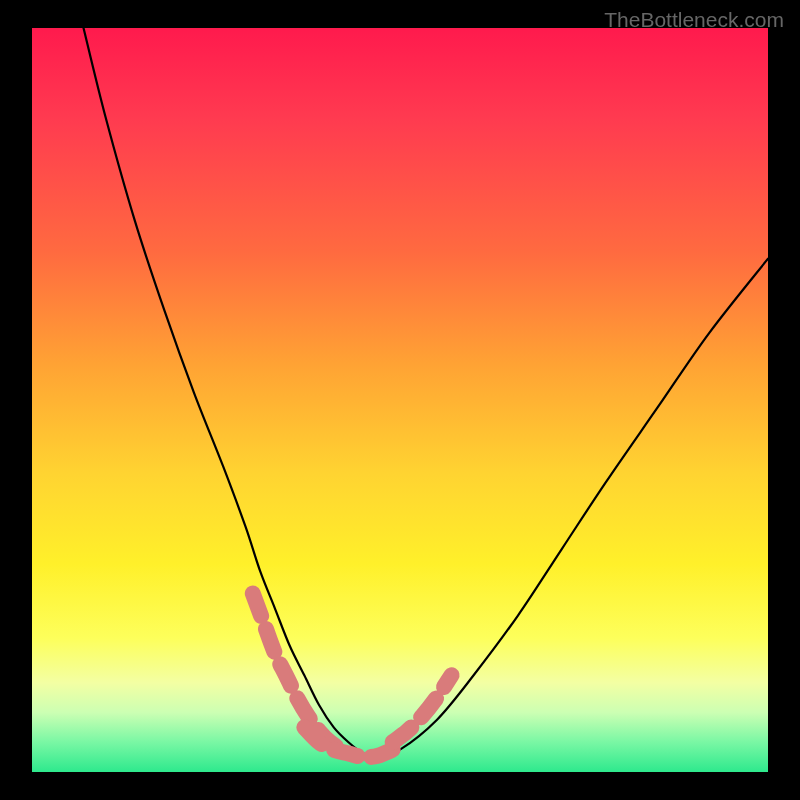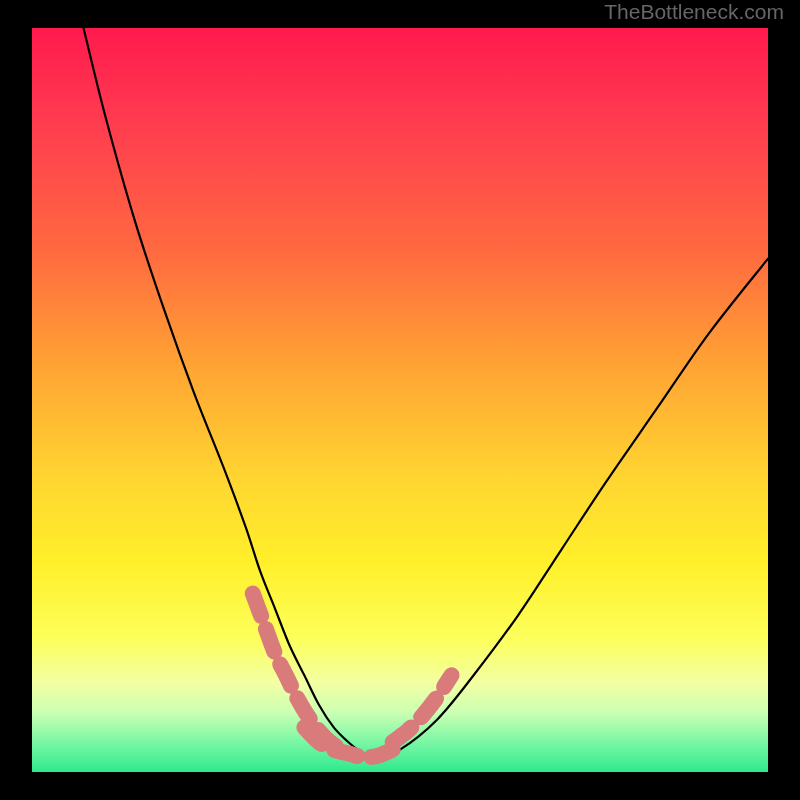--- a/index.html
+++ b/index.html
@@ -36,21 +36,21 @@
       #fff02a 72%,
       #fdff5b 82%,
       #f3ffa3 88%,
       #ccffb3 92%,
       #79f7a4 96%,
       #2ee98d 100%
     );
   }
   .watermark {
     position: absolute;
-    top: 0;
+    top: 8px;
     right: 16px;
     color: #666;
     font-size: 21px;
     font-weight: 500;
     letter-spacing: 0px;
     user-select: none;
   }
   svg.curve {
     position: absolute;
     left: 0;

